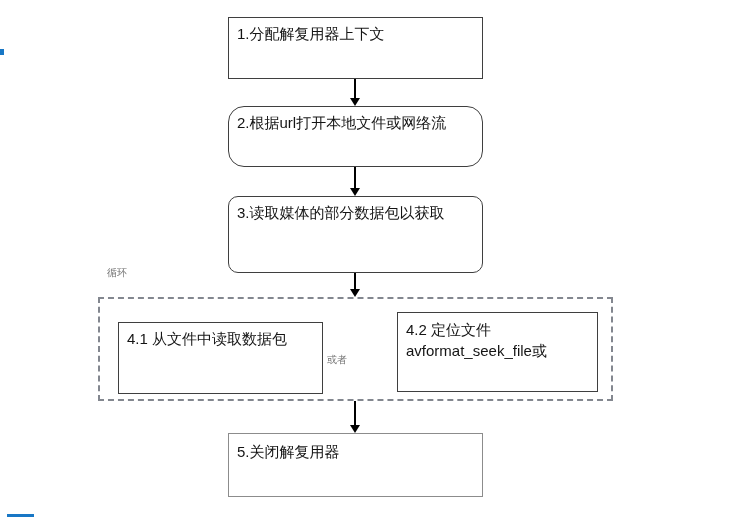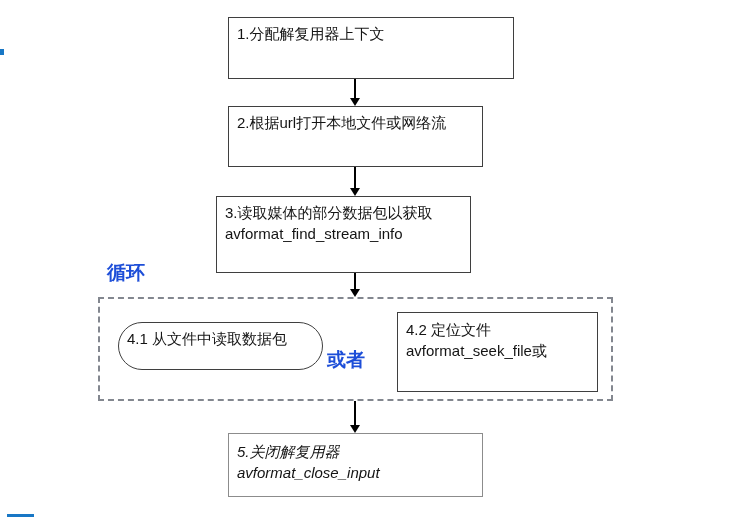--- a/index.html
+++ b/index.html
@@ -6,83 +6,81 @@
   .canvas {
     position:relative; width:736px; height:524px; background:#ffffff;
     font-family:"Liberation Sans","DejaVu Sans",sans-serif; overflow:hidden;
   }
   .box {
     position:absolute; box-sizing:border-box; background:#ffffff;
     border:1.5px solid #3f3f3f; padding:5px 8px 4px 8px;
     font-size:15px; line-height:21px; color:#141414; text-align:left;
   }
   .box .bl { white-space:nowrap; }
-  .box5 { border-color:#8c8c8c;font-style:italic; }
+  .box5 { border-color:#8c8c8c; }
   .loop-region {
     position:absolute; box-sizing:border-box;
     border:2px dashed #83878f; background:transparent;
   }
   .arrow-line { position:absolute; width:2px; background:#000000; }
   .arrow-head {
     position:absolute; width:0; height:0;
     border-left:5px solid transparent; border-right:5px solid transparent;
     border-top:8px solid #000000;
   }
   .blue-label {
-    position:absolute; font-size:19px; line-height:20px;
-    color:#1d4ed8; font-weight:700;
+    position:absolute; font-size:10px; line-height:20px;
+    color:#737373; font-weight:400;
   }
   .edge-mark { position:absolute; background:#1877c5; }
 </style>
 </head>
 <body>
 
 <div class="canvas">
 
   <div class="edge-mark" style="left:0; top:49px; width:4px; height:6px;"></div>
   <div class="edge-mark" style="left:7px; top:514px; width:27px; height:3px;"></div>
 
-  <div class="box" style="left:228px; top:17px; width:286px; height:62px;">
+  <div class="box" style="left:228px; top:17px; width:255px; height:62px;">
     <div class="bl">1.分配解复用器上下文</div>
   </div>
 
   <div class="arrow-line" style="left:354px; top:79px; height:20px;"></div>
   <div class="arrow-head" style="left:350px; top:98px;"></div>
 
-  <div class="box" style="left:228px; top:106px; width:255px; height:61px;">
+  <div class="box" style="left:228px; top:106px; width:255px; height:61px;border-radius:16px;">
     <div class="bl">2.根据url打开本地文件或网络流</div>
   </div>
 
   <div class="arrow-line" style="left:354px; top:167px; height:21px;"></div>
   <div class="arrow-head" style="left:350px; top:188px;"></div>
 
-  <div class="box" style="left:216px; top:196px; width:255px; height:77px;">
+  <div class="box" style="left:228px; top:196px; width:255px; height:77px;border-radius:10px;">
     <div class="bl">3.读取媒体的部分数据包以获取</div>
-    <div class="bl">avformat_find_stream_info</div>
   </div>
 
   <div class="arrow-line" style="left:354px; top:273px; height:17px;"></div>
   <div class="arrow-head" style="left:350px; top:289px;"></div>
 
   <div class="blue-label" style="left:107px; top:263px;">循环</div>
 
   <div class="loop-region" style="left:98px; top:297px; width:515px; height:104px;"></div>
 
-  <div class="box" style="left:118px; top:322px; width:205px; height:48px;border-radius:24px;">
+  <div class="box" style="left:118px; top:322px; width:205px; height:72px;">
     <div class="bl">4.1 从文件中读取数据包</div>
   </div>
 
   <div class="blue-label" style="left:327px; top:350px;">或者</div>
 
   <div class="box" style="left:397px; top:312px; width:201px; height:80px; padding-top:6px;">
     <div class="bl">4.2 定位文件</div>
     <div class="bl">avformat_seek_file或</div>
   </div>
 
   <div class="arrow-line" style="left:354px; top:401px; height:25px;"></div>
   <div class="arrow-head" style="left:350px; top:425px;"></div>
 
   <div class="box box5" style="left:228px; top:433px; width:255px; height:64px; padding-top:7px;">
     <div class="bl">5.关闭解复用器</div>
-    <div class="bl">avformat_close_input</div>
   </div>
 
 </div>
 
 </body></html>

